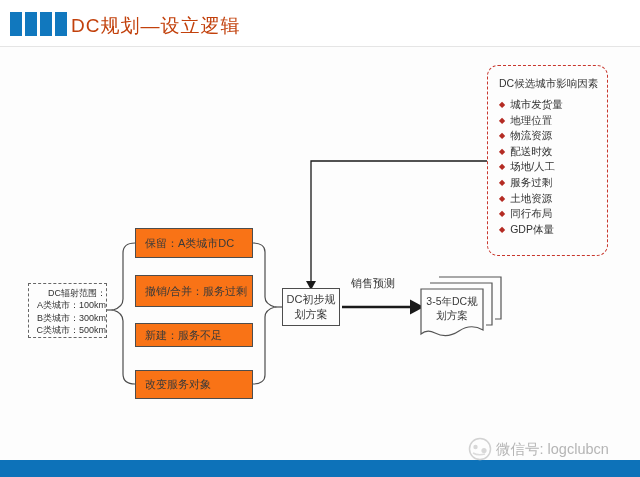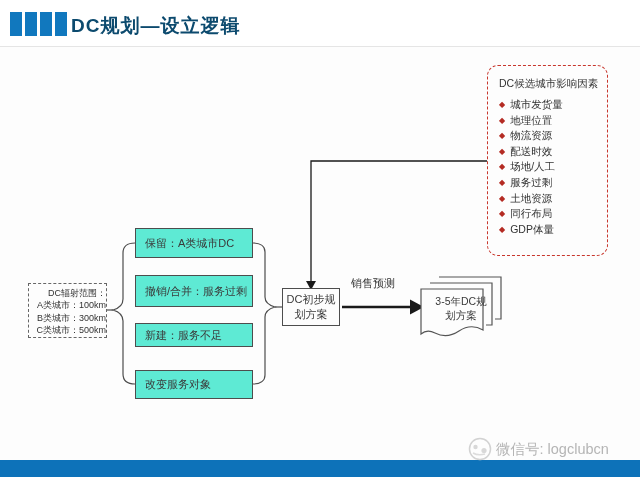--- a/index.html
+++ b/index.html
@@ -6,24 +6,24 @@
   .stage{
     position:relative;width:640px;height:477px;overflow:hidden;
     background:#fdfdfd;
     font-family:"Liberation Sans","DejaVu Sans",sans-serif;
     color:#333;
   }
   
   .header{position:absolute;left:0;top:0;width:640px;height:46px;background:#ffffff;border-bottom:1px solid #e5e5e5;}
   .sq{position:absolute;top:12px;width:12px;height:24px;background:#1178be;}
   .sq1{left:10px}.sq2{left:25px}.sq3{left:40px}.sq4{left:55px}
-  .page-title{position:absolute;left:71px;top:13px;font-size:19px;font-weight:bold;color:#0c4a6e;letter-spacing:1px;}
+  .page-title{position:absolute;left:71px;top:13px;font-size:19px;font-weight:normal;color:#c2410c;letter-spacing:1px;}
   
   .solidbox{
-    position:absolute;left:135px;width:118px;border:1px solid #4d4d4d;background:#5eead4;
+    position:absolute;left:135px;width:118px;border:1px solid #4d4d4d;background:#f97316;
     display:flex;align-items:center;padding-left:9px;box-sizing:border-box;
     font-size:11px;color:#3a3a3a;z-index:2;
   }
   .b1{top:228px;height:30px}
   .b2{top:275px;height:32px}
   .b3{top:323px;height:24px}
   .b4{top:370px;height:29px}
   .coverage{
     position:absolute;left:28px;top:283px;width:79px;height:55px;
     border:1px dashed #666;background:#fdfdfd;box-sizing:border-box;
@@ -41,21 +41,21 @@
     position:absolute;left:487px;top:65px;width:121px;height:191px;
     border:1.5px dashed #c8372d;border-radius:11px;box-sizing:border-box;
     padding:11px 6px 0 11px;background:transparent;z-index:2;
   }
   .factors-title{font-size:10.5px;color:#333;margin-bottom:6px;white-space:nowrap;}
   .factors ul{list-style:none;margin:0;padding:0;}
   .factors li{height:15.6px;line-height:15.6px;font-size:10.5px;color:#333;white-space:nowrap;}
   .diamond{color:#b42b23;font-size:8px;margin-right:5px;position:relative;top:-1px;}
   
   .doc-label{
-    position:absolute;left:421px;top:294px;width:80px;text-align:center;
+    position:absolute;left:421px;top:294px;width:62px;text-align:center;
     font-size:10.5px;line-height:14px;color:#3a3a3a;z-index:3;
   }
   
   .wires{position:absolute;left:0;top:0;z-index:1;}
   
   .watermark-text{position:absolute;left:496px;top:440px;font-size:14.5px;color:#b5b5b5;z-index:2;}
   .wm-logo{position:absolute;left:466px;top:436px;z-index:2;}
   .bottombar{position:absolute;left:0;top:460px;width:640px;height:17px;background:#0d72b9;}
 </style>
 </head>

